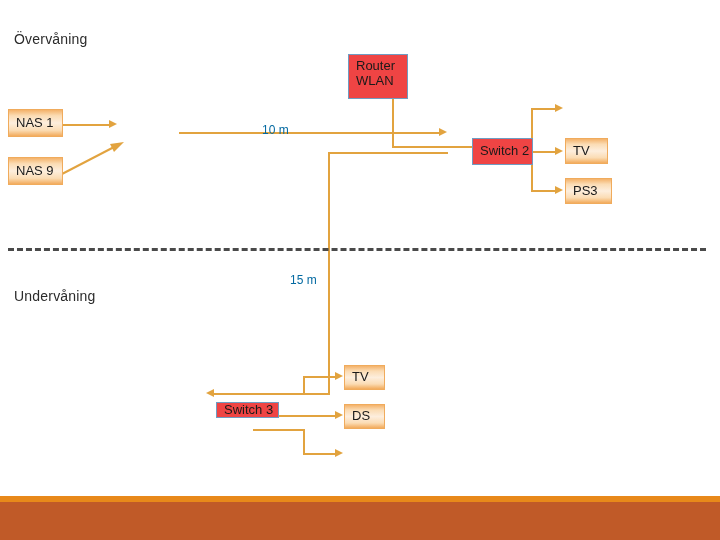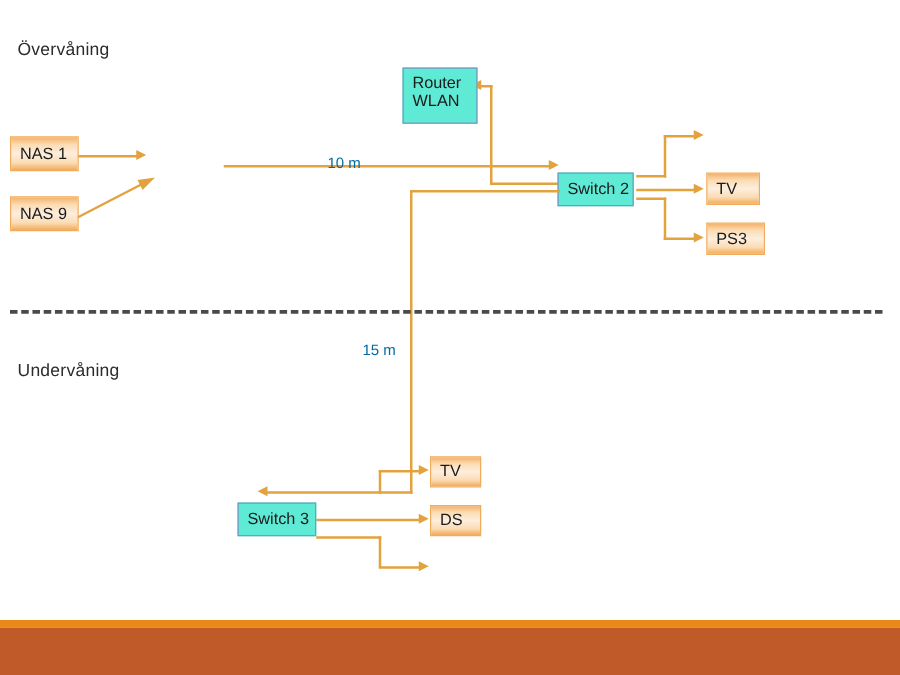--- a/index.html
+++ b/index.html
@@ -43,22 +43,23 @@
   .node.device {
     background: linear-gradient(to bottom,
         #f4b26a 0%,
         #fbdcb4 22%,
         #fdeedd 50%,
         #fbdcb4 78%,
         #f2ab5c 100%);
     border: 1px solid #f0ab5c;
   }
   .node.switch {
-    background: #5eead4;
+    background: #ef4444;
     border: 1px solid #6f9cc2;
+    margin-left: 26px;
   }
   .node.multiline {
     display: block;
     padding-top: 4px;
   }
   .node.multiline span {
     display: block;
   }
 
   
@@ -182,21 +183,21 @@
   <div class="arrow right" style="left:335px; top:372px;"></div>
 
   <div class="conn-h" style="left:253px; top:415px; width:85px;"></div>
   <div class="arrow right" style="left:335px; top:411px;"></div>
 
   <div class="conn-h" style="left:253px; top:429px; width:52px;"></div>
   <div class="conn-v" style="left:303px; top:429px; height:25px;"></div>
   <div class="conn-h" style="left:303px; top:453px; width:35px;"></div>
   <div class="arrow right" style="left:335px; top:449px;"></div>
 
-  <div class="node switch" style="left:190px; top:402px; width:63px; height:27px;">Switch 3</div>
+  <div class="node switch" style="left:190px; top:402px; width:63px; height:16px;">Switch 3</div>
 
   <div class="node device" style="left:344px; top:365px; width:41px; height:25px;">TV</div>
 
   <div class="node device" style="left:344px; top:404px; width:41px; height:25px;">DS</div>
 
 
   <div class="banner-stripe" style="top:496px; height:6px; background:#e8891a;"></div>
   <div class="banner-stripe" style="top:502px; height:38px; background:#c05a28;"></div>
 
 </div>

